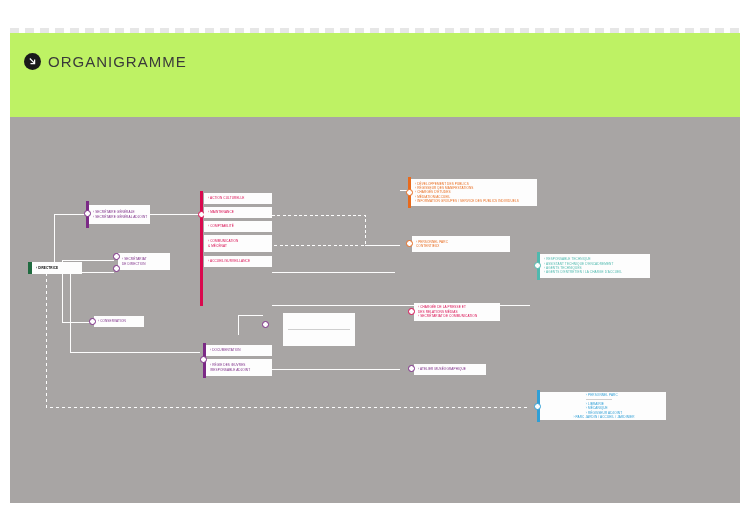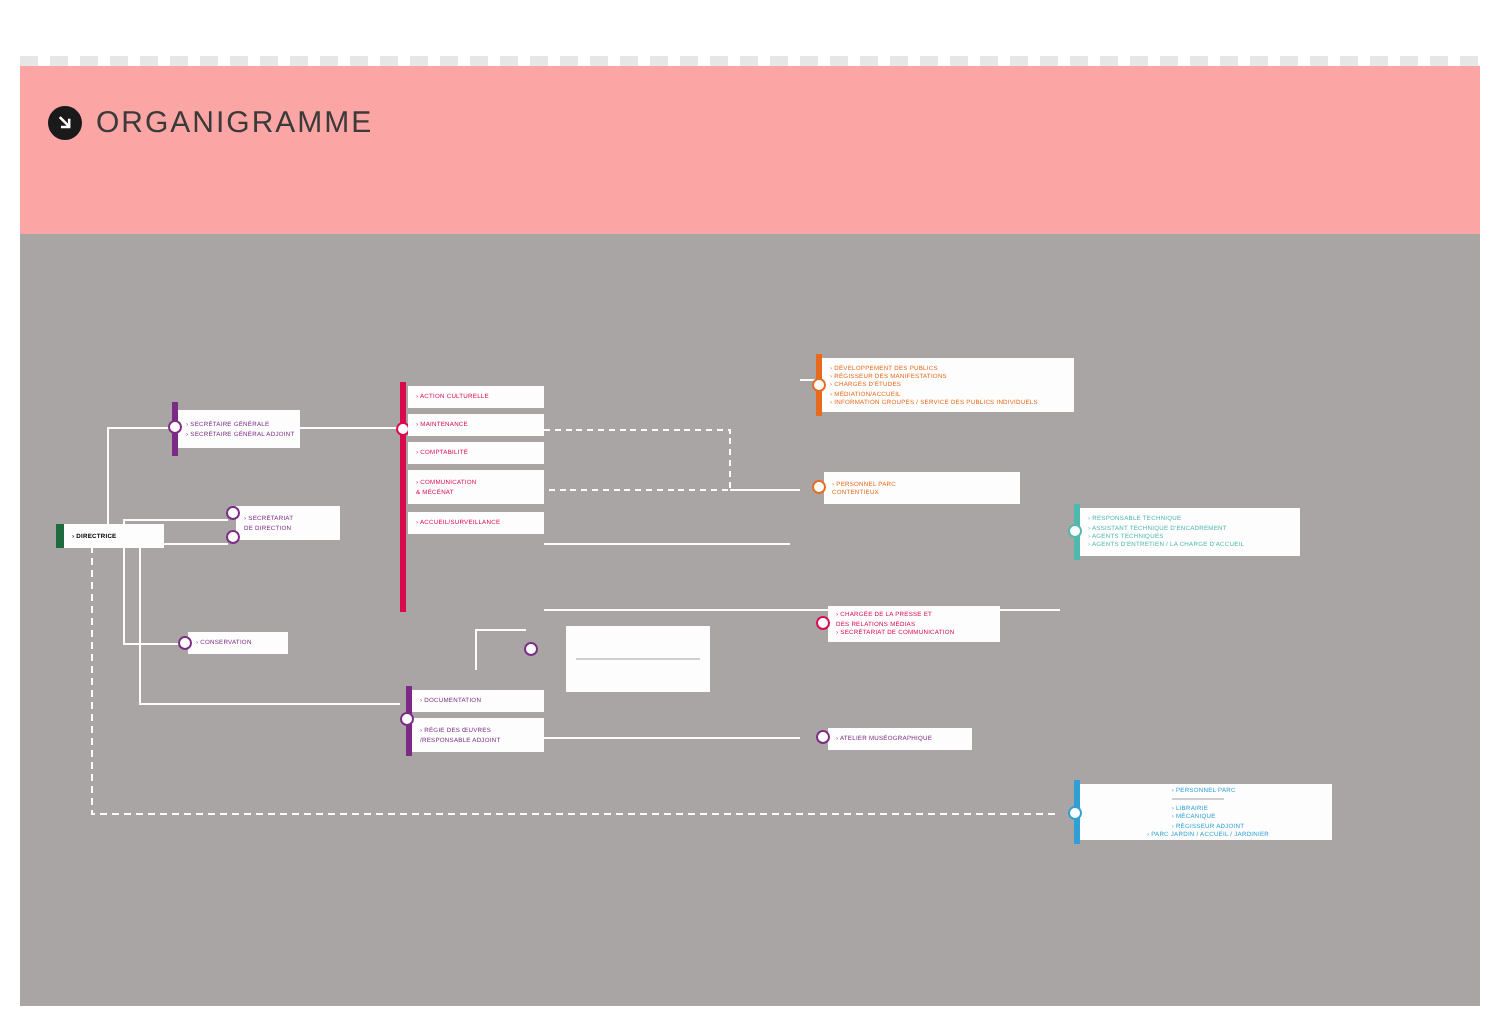--- a/index.html
+++ b/index.html
@@ -6,21 +6,21 @@
   body{
     width:750px;height:513px;
     background:#ffffff;
     font-family:"Liberation Sans", sans-serif;
     overflow:hidden;
     position:relative;
   }
   
   #header{
     position:absolute;left:10px;top:33px;width:730px;height:84px;
-    background:#fca5a5;
+    background:#bef264;
   }
   #perforation{
     position:absolute;left:10px;top:28px;width:730px;height:7px;
     background:
       repeating-linear-gradient(to right,
         #e6e6e6 0px, #e6e6e6 9px,
         #ffffff 9px, #ffffff 15px);
   }
   #title-row{
     position:absolute;left:14px;top:20px;

